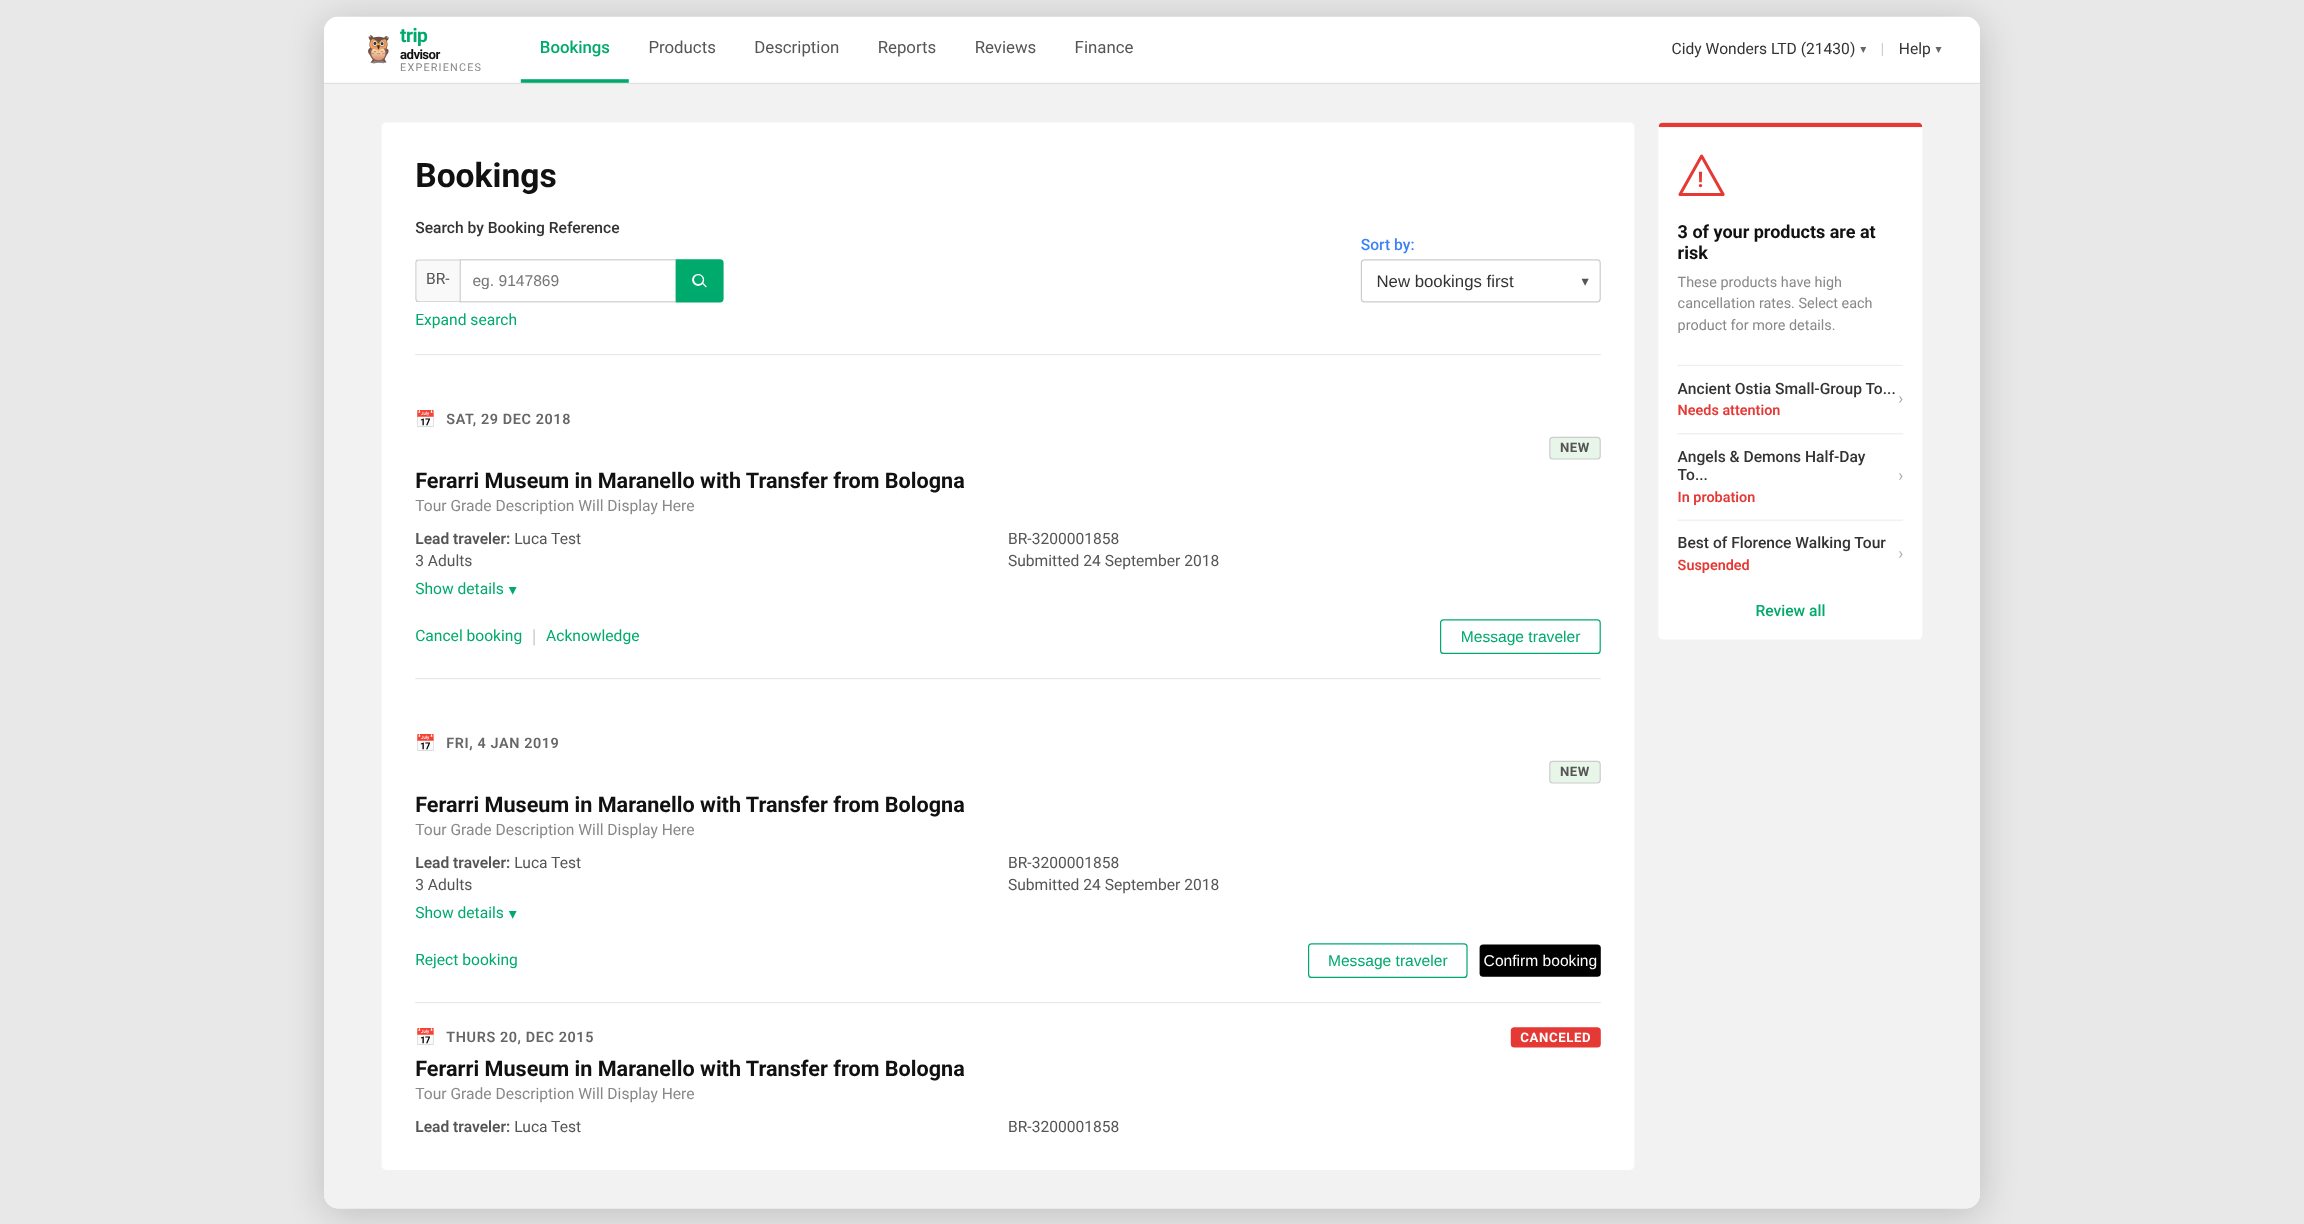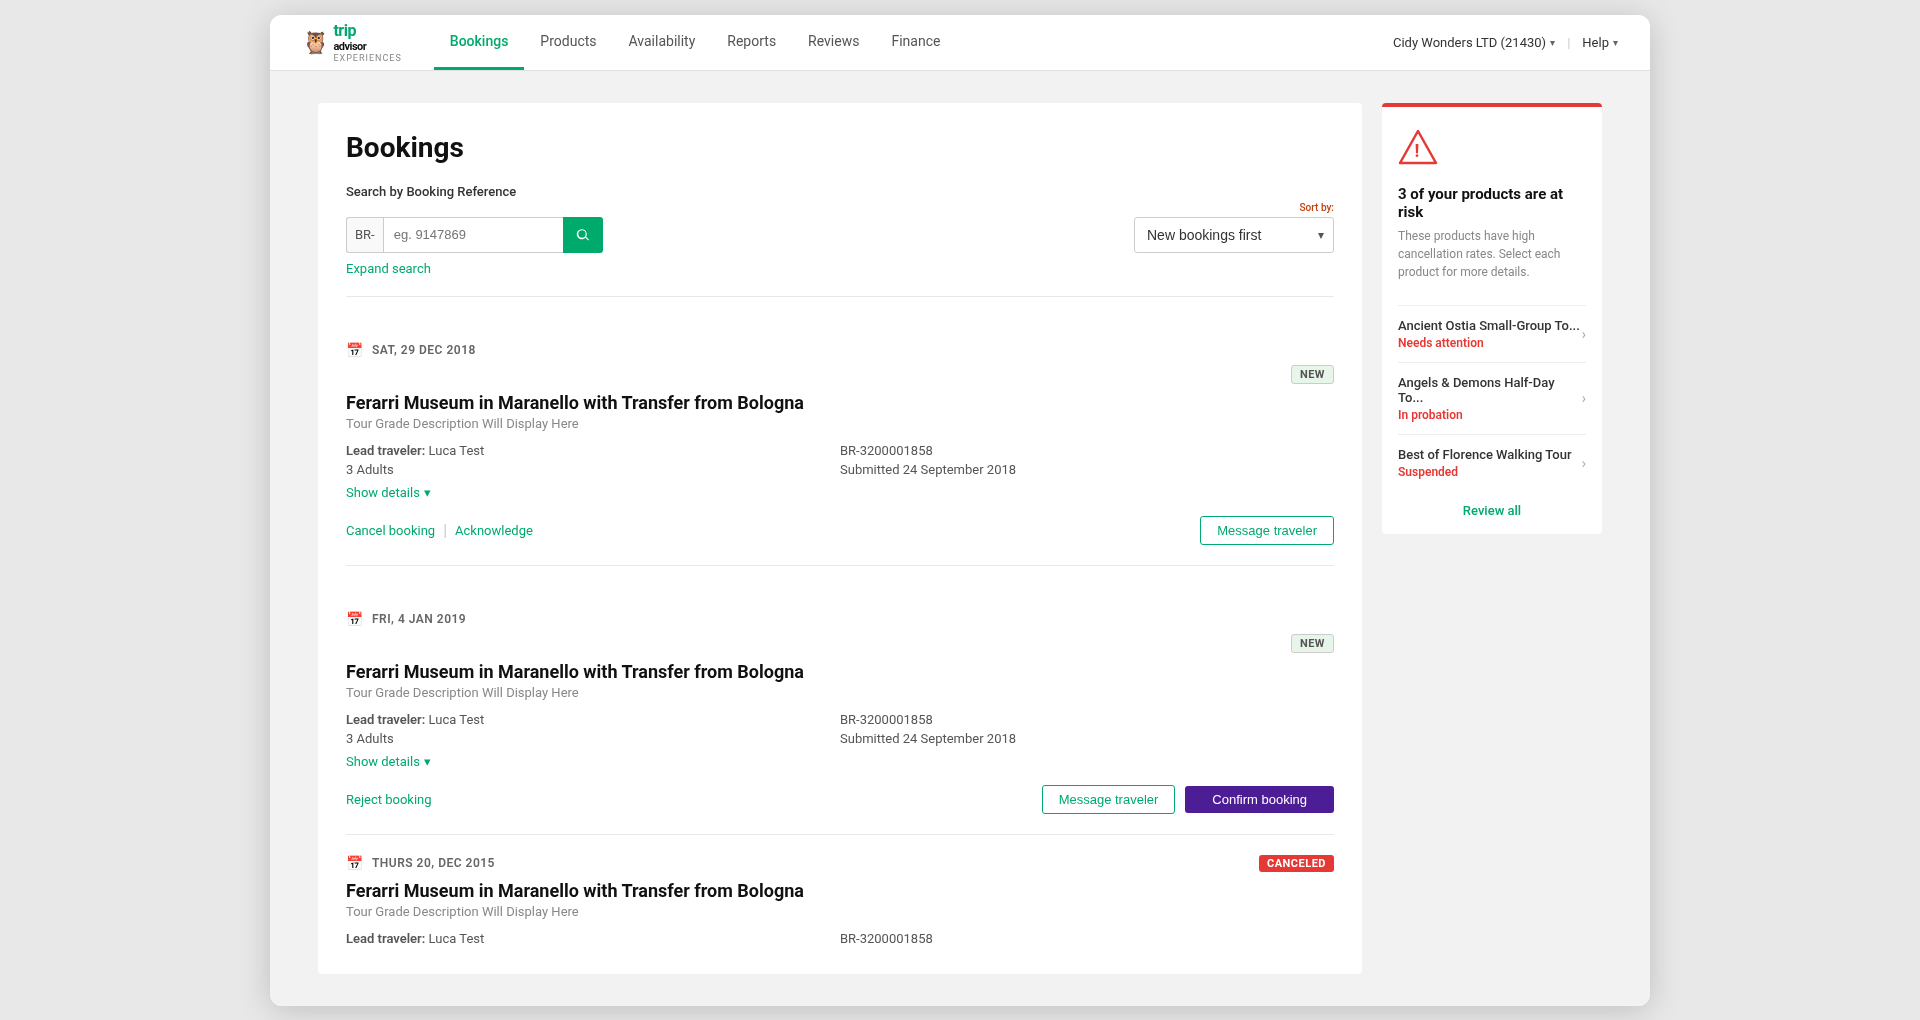--- a/index.html
+++ b/index.html
@@ -135,21 +135,21 @@
       padding: 0 12px;
       cursor: pointer;
       border-radius: 0 3px 3px 0;
       height: 36px;
       display: flex;
       align-items: center;
       justify-content: center;
     }
     .search-btn svg { fill: #fff; }
     .sort-group { display: flex; flex-direction: column; gap: 4px; margin-left: auto; }
-    .sort-label { font-size: 10px; color: #c2410c; font-weight: 500; text-align: right; }
+    .sort-label { font-size: 13px; color: #3b82f6; font-weight: 500; }
     .sort-select {
       border: 1px solid #ccc;
       border-radius: 3px;
       padding: 0 32px 0 12px;
       font-size: 14px;
       color: #333;
       height: 36px;
       background: #fff;
       appearance: none;
       cursor: pointer;
@@ -253,23 +253,23 @@
       background: #fff;
       color: #00aa6c;
       padding: 6px 16px;
       border-radius: 3px;
       font-size: 13px;
       cursor: pointer;
       font-weight: 500;
     }
     .btn-solid {
       border: none;
-      background: #4c1d95;
+      background: #000000;
       color: #fff;
-      padding: 6px 27px;
+      padding: 6px 3px;
       border-radius: 3px;
       font-size: 13px;
       cursor: pointer;
       font-weight: 500;
     }
 
     
     .risk-panel {
       background: #fff;
       border-radius: 4px;
@@ -330,21 +330,21 @@
       <span class="logo-owl">🦉</span>
       <div class="logo-text">
         <span style="display:inline;font-size:16px;font-weight:700;color:#00aa6c;letter-spacing:-0.5px;">trip</span>
           <span style="display:inline;font-size:11px;font-weight:700;color:#111;letter-spacing:-0.5px;">advisor</span>
         <div class="logo-exp">Experiences</div>
       </div>
     </div>
     <div class="nav-links">
       <a class="nav-link active">Bookings</a>
       <a class="nav-link">Products</a>
-      <a class="nav-link">Availability</a>
+      <a class="nav-link">Description</a>
       <a class="nav-link">Reports</a>
       <a class="nav-link">Reviews</a>
       <a class="nav-link">Finance</a>
     </div>
     <div class="nav-right">
       <div class="nav-dropdown">
         <span>Cidy Wonders LTD (21430)</span>
         <span class="chevron">▾</span>
       </div>
       <span class="divider">|</span>

